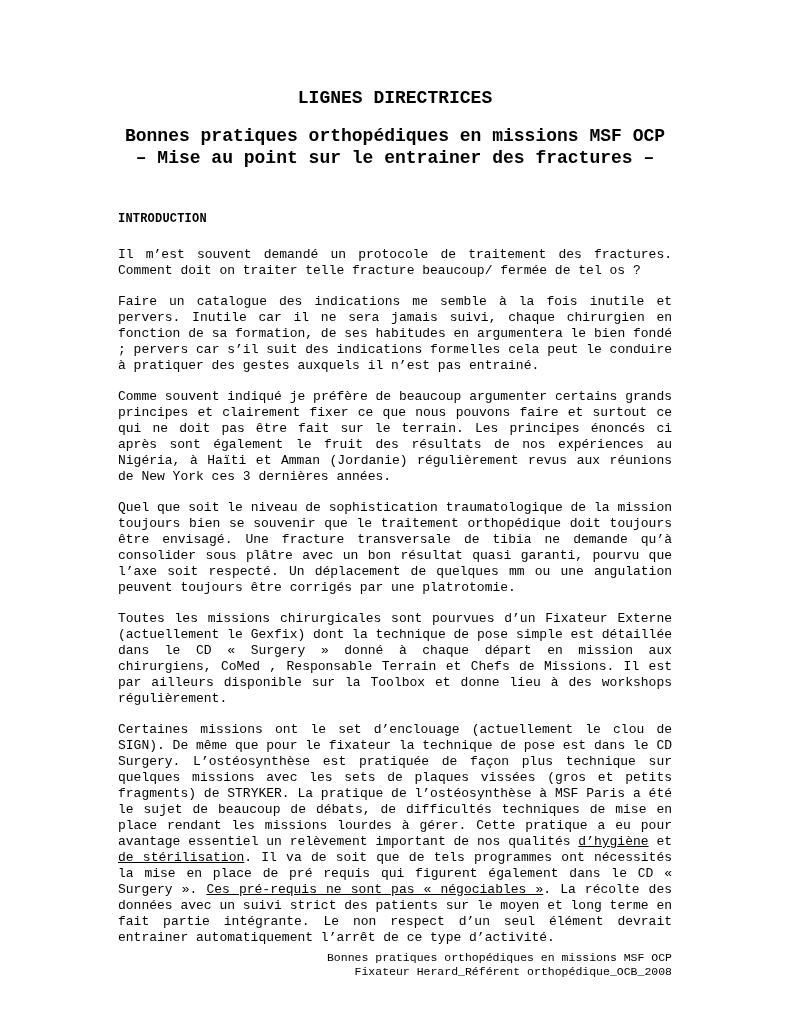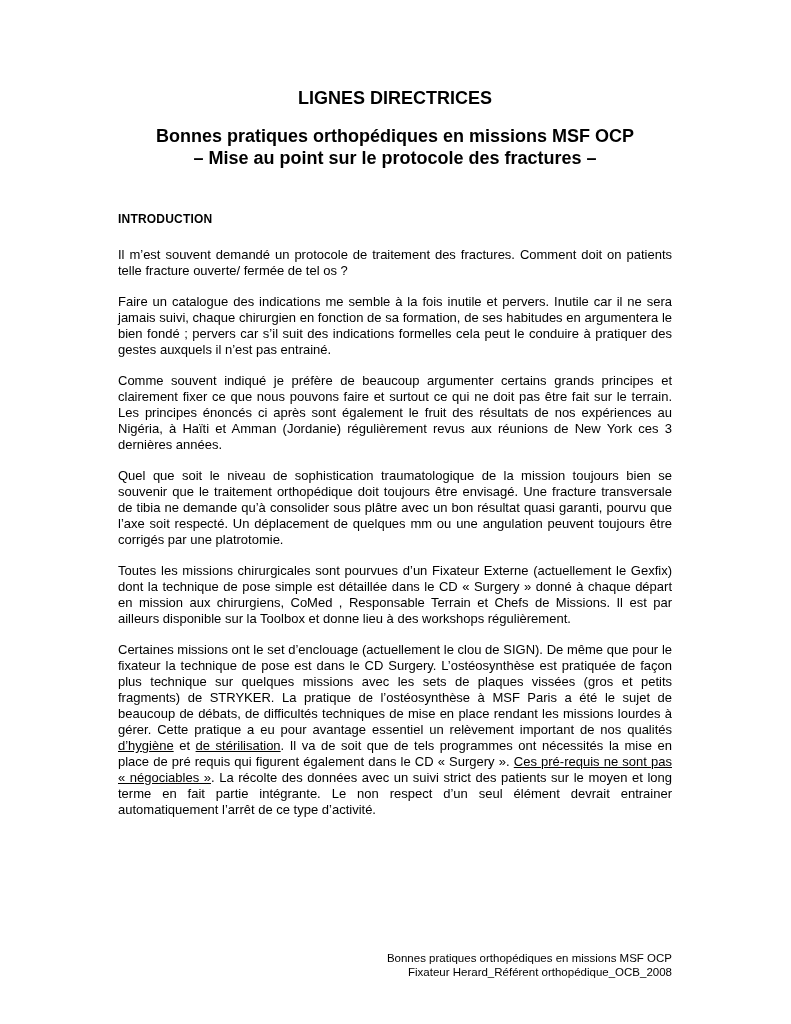--- a/index.html
+++ b/index.html
@@ -8,21 +8,21 @@
     padding: 0;
     background: #ffffff;
   }
   .page {
     position: relative;
     width: 791px;
     height: 1024px;
     margin: 0 auto;
     background: #ffffff;
     color: #000000;
-    font-family: Liberation Sans, sans-serif;
+    font-family: Liberation Mono, monospace;
     box-sizing: border-box;
     padding: 88px 119px 0 118px;
     overflow: hidden;
   }
   .doc-title {
     margin: 0;
     font-size: 18px;
     line-height: 20px;
     font-weight: bold;
     text-align: center;
@@ -62,27 +62,27 @@
 </style>
 </head>
 <body>
 
 <div class="page">
 
   <h1 class="doc-title">LIGNES DIRECTRICES</h1>
 
   <h2 class="doc-subtitle">
     <span class="line">Bonnes pratiques orthopédiques en missions MSF OCP</span>
-    <span class="line">– Mise au point sur le protocole des fractures –</span>
+    <span class="line">– Mise au point sur le entrainer des fractures –</span>
   </h2>
 
   <h3 class="section-heading">INTRODUCTION</h3>
 
   <div class="doc-body" id="doc-body">
-      <p><span>Il m’est souvent demandé un protocole de traitement des fractures. Comment doit on patients telle fracture ouverte/ fermée de tel os ?</span></p>
+      <p><span>Il m’est souvent demandé un protocole de traitement des fractures. Comment doit on traiter telle fracture beaucoup/ fermée de tel os ?</span></p>
       <p><span>Faire un catalogue des indications me semble à la fois inutile et pervers. Inutile car il ne sera jamais suivi, chaque chirurgien en fonction de sa formation, de ses habitudes en argumentera le bien fondé ; pervers car s’il suit des indications formelles cela peut le conduire à pratiquer des gestes auxquels il n’est pas entrainé.</span></p>
       <p><span>Comme souvent indiqué je préfère de beaucoup argumenter certains grands principes et clairement fixer ce que nous pouvons faire et surtout ce qui ne doit pas être fait sur le terrain. Les principes énoncés ci après sont également le fruit des résultats de nos expériences au Nigéria, à Haïti et Amman (Jordanie) régulièrement revus aux réunions de New York ces 3 dernières années.</span></p>
       <p><span>Quel que soit le niveau de sophistication traumatologique de la mission toujours bien se souvenir que le traitement orthopédique doit toujours être envisagé. Une fracture transversale de tibia ne demande qu’à consolider sous plâtre avec un bon résultat quasi garanti, pourvu que l’axe soit respecté. Un déplacement de quelques mm ou une angulation peuvent toujours être corrigés par une platrotomie.</span></p>
       <p><span>Toutes les missions chirurgicales sont pourvues d’un Fixateur Externe (actuellement le Gexfix) dont la technique de pose simple est détaillée dans le CD « Surgery » donné à chaque départ en mission aux chirurgiens, CoMed , Responsable Terrain et Chefs de Missions. Il est par ailleurs disponible sur la Toolbox et donne lieu à des workshops régulièrement.</span></p>
       <p><span>Certaines missions ont le set d’enclouage (actuellement le clou de SIGN). De même que pour le fixateur la technique de pose est dans le CD Surgery. L’ostéosynthèse est pratiquée de façon plus technique sur quelques missions avec les sets de plaques vissées (gros et petits fragments) de STRYKER. La pratique de l’ostéosynthèse à MSF Paris a été le sujet de beaucoup de débats, de difficultés techniques de mise en place rendant les missions lourdes à gérer. Cette pratique a eu pour avantage essentiel un relèvement important de nos qualités </span><span class="u">d’hygiène</span><span> et </span><span class="u">de stérilisation</span><span>. Il va de soit que de tels programmes ont nécessités la mise en place de pré requis qui figurent également dans le CD « Surgery ». </span><span class="u">Ces pré-requis ne sont pas « négociables »</span><span>. La récolte des données avec un suivi strict des patients sur le moyen et long terme en fait partie intégrante. Le non respect d’un seul élément devrait entrainer automatiquement l’arrêt de ce type d’activité.</span></p>
     </div>
 
   <div class="page-footer">
     <div>Bonnes pratiques orthopédiques en missions MSF OCP</div>
     <div>Fixateur Herard_Référent orthopédique_OCB_2008</div>

